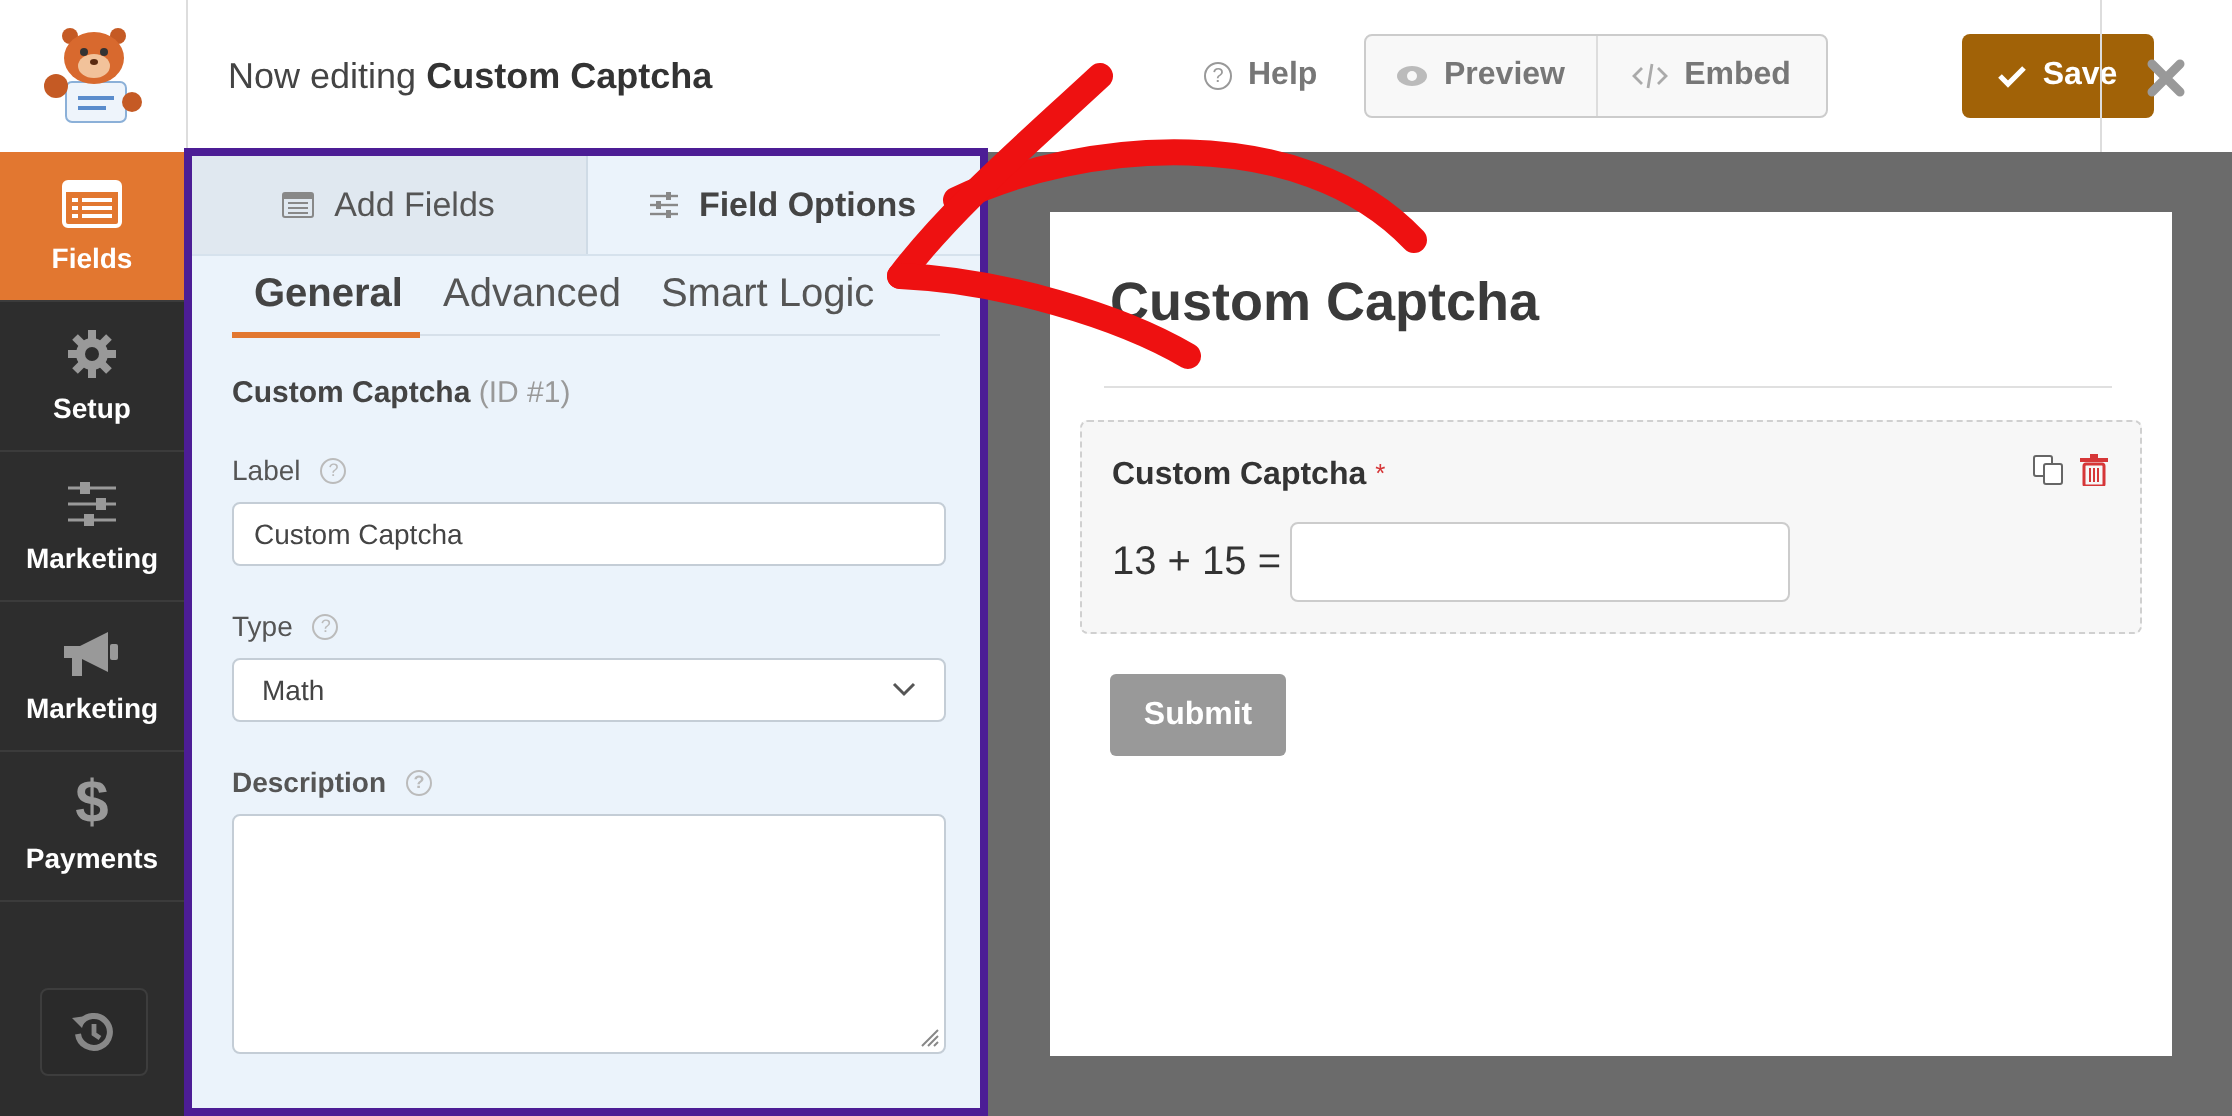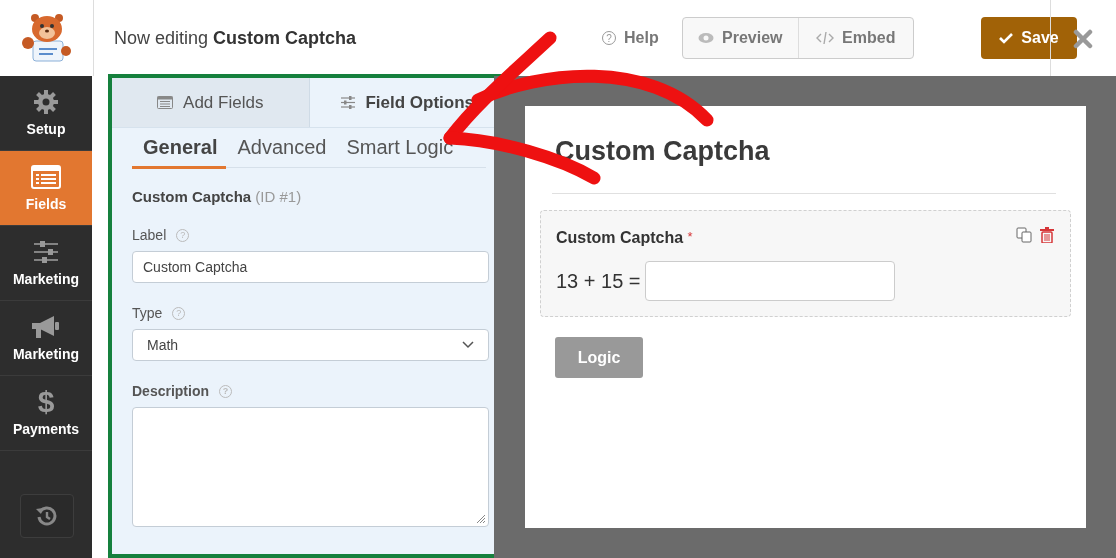--- a/index.html
+++ b/index.html
@@ -21,21 +21,21 @@
   .close-btn { position: absolute; left: 1062px; top: 24px; width: 42px; height: 30px; display: flex; align-items: center; justify-content: center; cursor: pointer; }
 
   
   .sidebar { position: absolute; left: 0; top: 76px; width: 92px; height: 482px; background: #2d2d2d; }
   .nav-item { height: 75px; border-bottom: 1px solid #3b3b3b; display: flex; flex-direction: column; align-items: center; justify-content: center; gap: 6px; color: #fff; font-size: 14px; font-weight: bold; cursor: pointer; }
   .nav-item.active { background: #e27730; }
   .nav-item .ic { height: 26px; display: flex; align-items: center; justify-content: center; }
   .revisions { position: absolute; left: 20px; top: 418px; width: 54px; height: 44px; border: 1px solid #3d3d3d; border-radius: 4px; background: #2a2a2a; display: flex; align-items: center; justify-content: center; cursor: pointer; }
 
   
-  .panel { position: absolute; left: 108px; top: 74px; width: 402px; height: 484px; background: #ebf3fb; border: 4px solid #15803d; }
+  .panel { position: absolute; left: 92px; top: 74px; width: 402px; height: 484px; background: #ebf3fb; border: 4px solid #4c1d95; }
   .panel-tabs { display: flex; height: 50px; border-bottom: 1px solid #d6e2ed; }
   .ptab { flex: 1; display: flex; align-items: center; justify-content: center; gap: 10px; font-size: 17px; color: #555; cursor: pointer; }
   .ptab.inactive { background: #e0e8f0; border-right: 1px solid #cfdbe6; }
   .ptab.active { font-weight: bold; color: #444; }
   .subtabs { margin: 0 20px; height: 40px; border-bottom: 1px solid #d6e0ea; display: flex; gap: 20px; align-items: center; padding-left: 11px; position: relative; }
   .subtab { font-size: 20px; color: #555; cursor: pointer; position: relative; height: 40px; display: flex; align-items: center; }
   .subtab.active { font-weight: bold; color: #444; }
   .subtab.active::after { content: ""; position: absolute; left: -11px; right: -9px; bottom: -1px; height: 3px; background: #e27730; }
   .field-heading { margin: 20px 0 0 20px; font-size: 15px; font-weight: bold; color: #444; }
   .field-heading span { font-weight: normal; color: #999; }
@@ -113,51 +113,51 @@
   </div>
   <div class="close-sep"></div>
   <div class="close-btn">
     <svg width="20" height="20" viewBox="0 0 20 20">
         <path d="M3 3 L17 17 M17 3 L3 17" stroke="#999" stroke-width="4.5" stroke-linecap="round"></path>
       </svg>
   </div>
 </div>
 
 <div class="sidebar">
-  <div class="nav-item">
-    <span class="ic">
-      <svg width="26" height="26" viewBox="0 0 26 26">
-          <g fill="#999">
-            <circle cx="13" cy="13" r="8"></circle>
-            <rect x="11" y="1" width="4" height="24"></rect>
-            <rect x="1" y="11" width="24" height="4"></rect>
-            <rect x="11" y="1" width="4" height="24" transform="rotate(45 13 13)"></rect>
-            <rect x="11" y="1" width="4" height="24" transform="rotate(-45 13 13)"></rect>
-          </g>
-          <circle cx="13" cy="13" r="3.5" fill="#2d2d2d"></circle>
-        </svg>
-    </span>
-    <span>Setup</span>
-  </div>
   <div class="nav-item active">
     <span class="ic">
       <svg width="30" height="24" viewBox="0 0 30 24">
           <rect x="1" y="1" width="28" height="22" rx="2" fill="none" stroke="#fff" stroke-width="2"></rect>
           <rect x="1" y="1" width="28" height="5" fill="#fff"></rect>
           <g fill="#fff">
             <rect x="5" y="9" width="3" height="2"></rect>
             <rect x="10" y="9" width="15" height="2"></rect>
             <rect x="5" y="13" width="3" height="2"></rect>
             <rect x="10" y="13" width="15" height="2"></rect>
             <rect x="5" y="17" width="3" height="2"></rect>
             <rect x="10" y="17" width="15" height="2"></rect>
           </g>
         </svg>
     </span>
     <span>Fields</span>
+  </div>
+  <div class="nav-item">
+    <span class="ic">
+      <svg width="26" height="26" viewBox="0 0 26 26">
+          <g fill="#999">
+            <circle cx="13" cy="13" r="8"></circle>
+            <rect x="11" y="1" width="4" height="24"></rect>
+            <rect x="1" y="11" width="24" height="4"></rect>
+            <rect x="11" y="1" width="4" height="24" transform="rotate(45 13 13)"></rect>
+            <rect x="11" y="1" width="4" height="24" transform="rotate(-45 13 13)"></rect>
+          </g>
+          <circle cx="13" cy="13" r="3.5" fill="#2d2d2d"></circle>
+        </svg>
+    </span>
+    <span>Setup</span>
   </div>
   <div class="nav-item">
     <span class="ic">
       <svg width="28" height="26" viewBox="0 0 28 26">
           <g stroke="#999" stroke-width="1.6">
             <line x1="2" y1="5" x2="26" y2="5"></line>
             <line x1="2" y1="13" x2="26" y2="13"></line>
             <line x1="2" y1="21" x2="26" y2="21"></line>
           </g>
           <g fill="#999">
@@ -288,20 +288,20 @@
               <line x1="9" y1="7" x2="9" y2="14"></line>
             </g>
           </svg>
       </span>
     </div>
     <div class="math-row">
       <span>13 + 15 =</span>
       <div class="math-input"></div>
     </div>
   </div>
-  <div class="submit-btn">Logic</div>
+  <div class="submit-btn">Submit</div>
 </div>
 
 <svg class="arrow" width="1116" height="558" viewBox="0 0 1116 558">
   <path d="M707 120 C650 60 540 70 478 100" stroke="#ee1111" stroke-width="13" fill="none" stroke-linecap="round"></path>
   <path d="M550 38 C510 75 475 105 450 138" stroke="#ee1111" stroke-width="13" fill="none" stroke-linecap="round"></path>
   <path d="M450 138 C500 140 560 158 594 178" stroke="#ee1111" stroke-width="13" fill="none" stroke-linecap="round"></path>
 </svg>
 
 </body></html>

